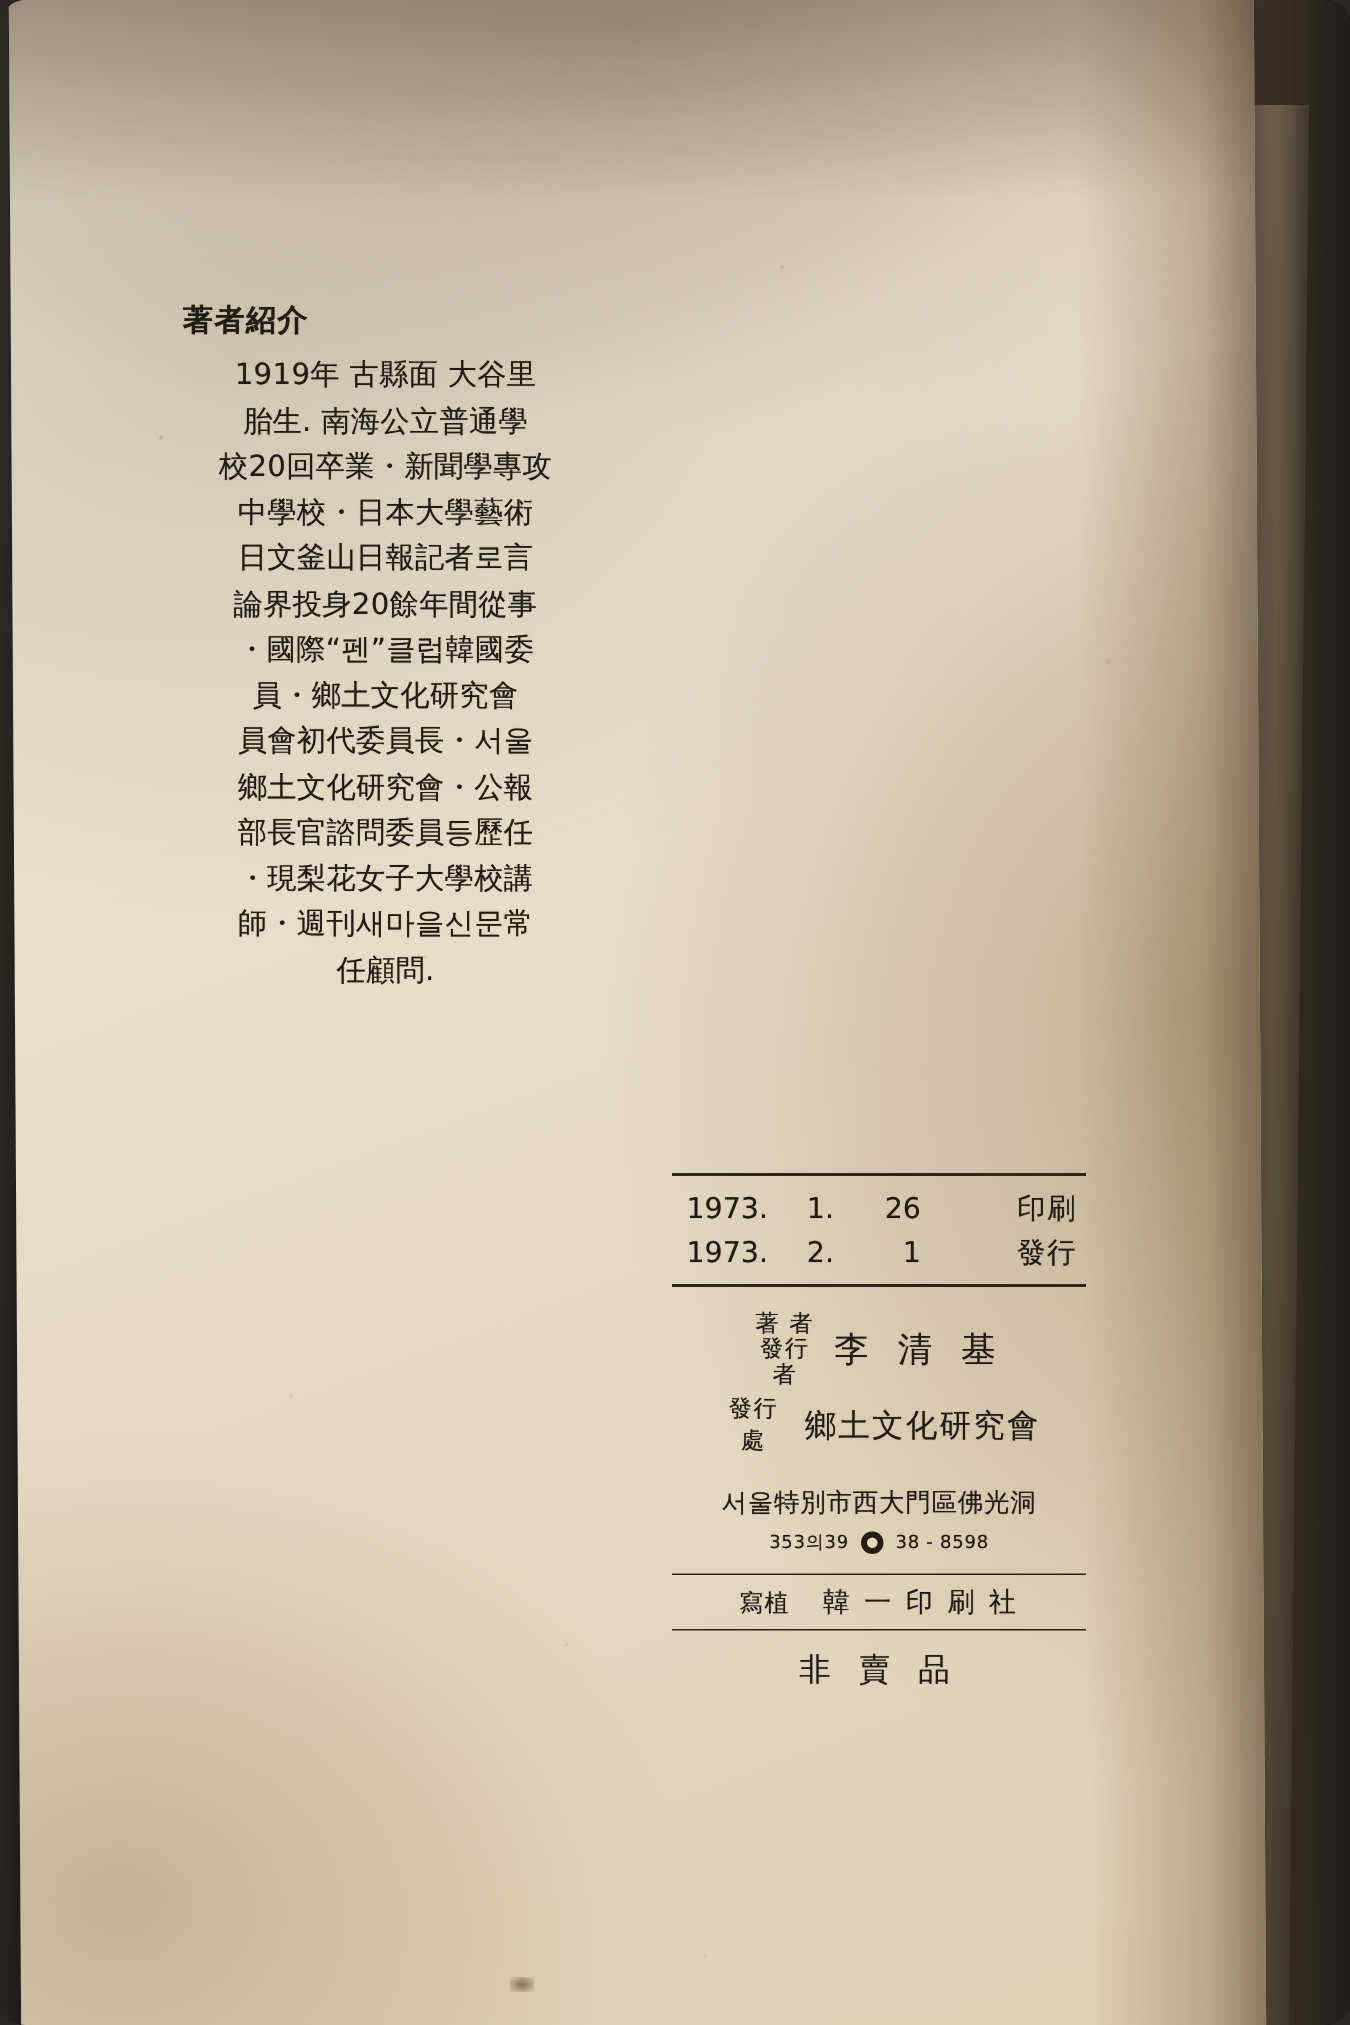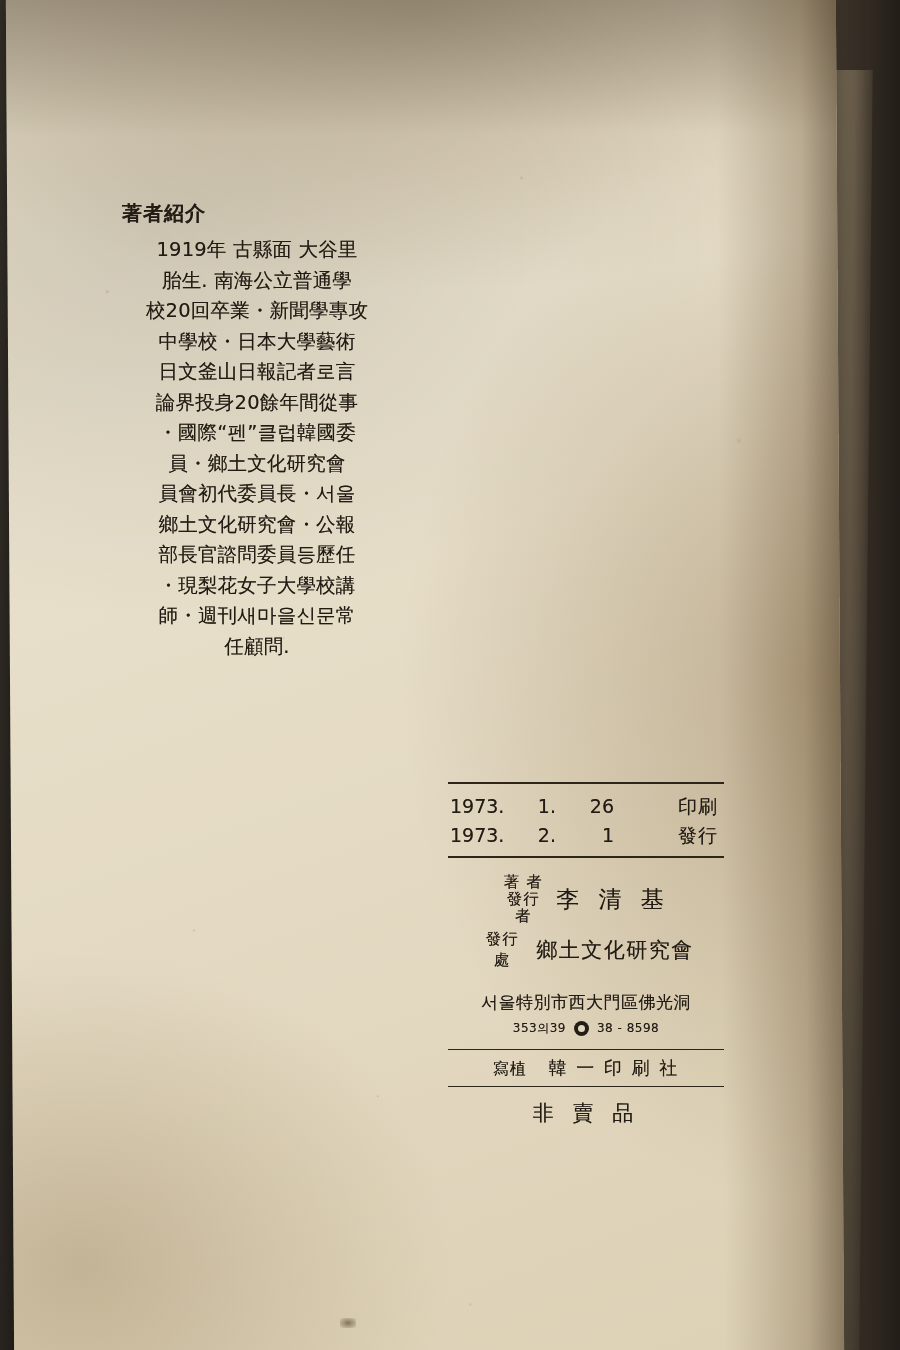--- a/index.html
+++ b/index.html
@@ -13,20 +13,21 @@
     overflow: hidden;
     font-family: "DejaVu Sans", sans-serif;
   }
 
   #page {
     position: relative;
     width: 900px;
     height: 1350px;
     overflow: hidden;
     background: #0e0c0b;
+    border-radius: 17px;
   }
 
   
   .backdrop {
     position: absolute;
     inset: 0;
     background:
       linear-gradient(100deg, #3a342c 0%, #231f1b 35%, #191614 100%);
   }
 
@@ -146,21 +147,21 @@
 
   .dates {
     padding: 8px 0 6px 2px;
     font-size: 19px;
     line-height: 29px;
   }
   .date-row {
     display: flex;
     align-items: baseline;
   }
-  .date-row .y { width: 62px; }
+  .date-row .y { width: 62px; text-align: right; }
   .date-row .m { width: 44px; text-align: right; }
   .date-row .d { width: 58px; text-align: right; }
   .date-row .k { flex: 1; text-align: right; padding-right: 6px; letter-spacing: 1px; }
 
   .credits {
     padding: 16px 0 4px 0;
     font-size: 19px;
   }
   .credit-row {
     display: flex;

